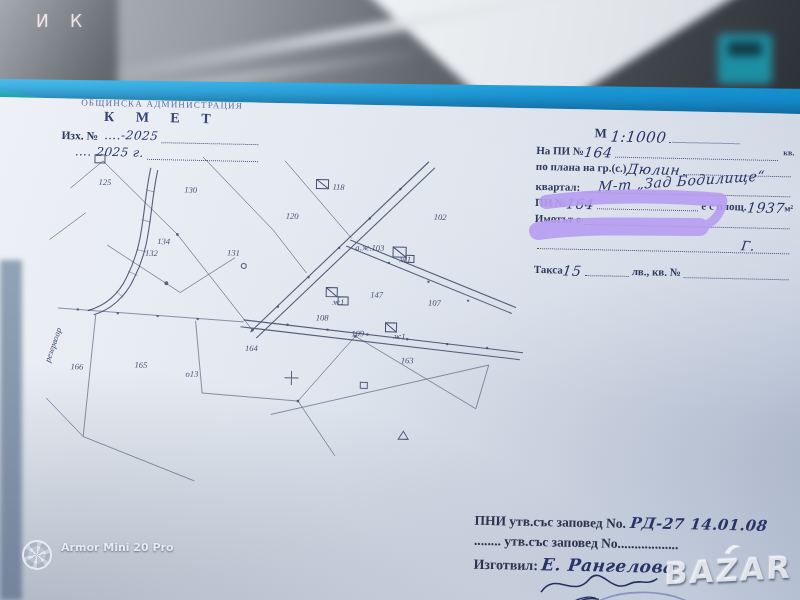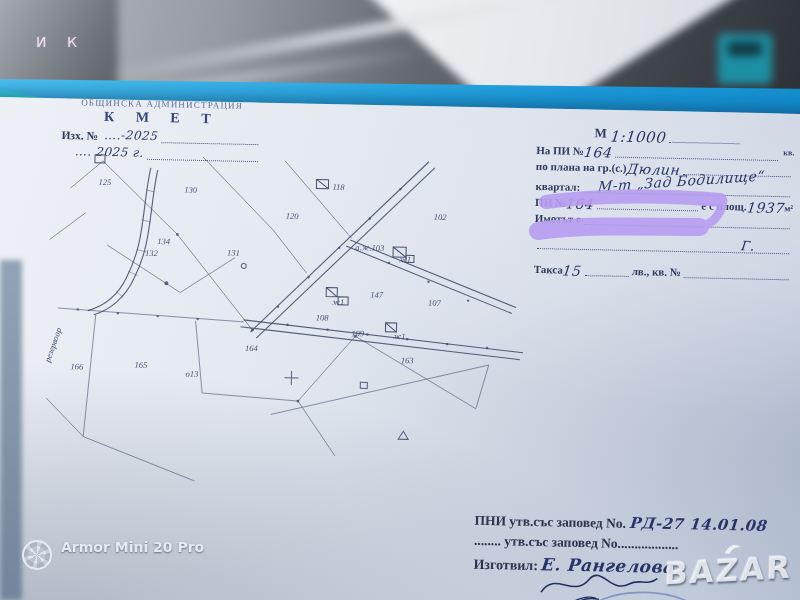--- a/index.html
+++ b/index.html
@@ -84,27 +84,27 @@
   
   .fblock{position:absolute;left:483px;top:498px;width:340px;color:#2b3450;}
   .fblock .fl{font-size:13.5px;font-weight:bold;display:flex;align-items:flex-end;white-space:nowrap;margin-top:4px;}
   .fblock .hw{font-size:15px;}
   .fblock .name{font-size:17px;}
   .partial{position:absolute;left:0px;top:90px;font-size:13px;font-weight:bold;}
   .sig{position:absolute;left:545px;top:552px;z-index:4;}
   .stamp-arc{position:absolute;left:570px;top:566px;z-index:3;opacity:.5;}
 
   
-  .wm-ik{position:absolute;left:36px;top:34px;z-index:10;
-         font-family:"DejaVu Sans",sans-serif;font-size:14px;letter-spacing:8px;
+  .wm-ik{position:absolute;left:36px;top:11px;z-index:10;
+         font-family:"DejaVu Sans",sans-serif;font-size:17px;letter-spacing:8px;
          color:rgba(252,246,248,.85);text-shadow:0 0 3px rgba(240,170,190,.4);}
   .camwm{position:absolute;left:22px;top:538px;z-index:10;display:flex;gap:9px;align-items:flex-start;
          font-family:"DejaVu Sans",sans-serif;color:#e6ebf3;
          text-shadow:0 1px 2px rgba(50,60,80,.65);}
-  .camwm .txt{font-size:14px;font-weight:bold;line-height:19px;}
+  .camwm .txt{font-size:11px;font-weight:bold;line-height:19px;}
   .shutter{width:26px;height:26px;margin-top:2px;border:2.5px solid #e6ebf3;border-radius:50%;
          background:repeating-conic-gradient(rgba(230,235,243,.9) 0 22deg, rgba(230,235,243,0) 22deg 60deg);
          box-shadow:inset 0 0 0 4px rgba(120,130,150,.25);}
   .wm-bazar{position:absolute;left:664px;top:552px;z-index:10;
          font-family:"DejaVu Sans",sans-serif;font-weight:bold;font-size:31px;letter-spacing:2px;
          color:rgba(246,249,253,.82);transform:rotate(-3deg) skewX(-5deg);
          text-shadow:1px 2px 2px rgba(35,45,65,.55), -1px -1px 0 rgba(255,255,255,.25);}
   .bird{position:absolute;left:58px;top:-10px;}
 </style>
 </head>

